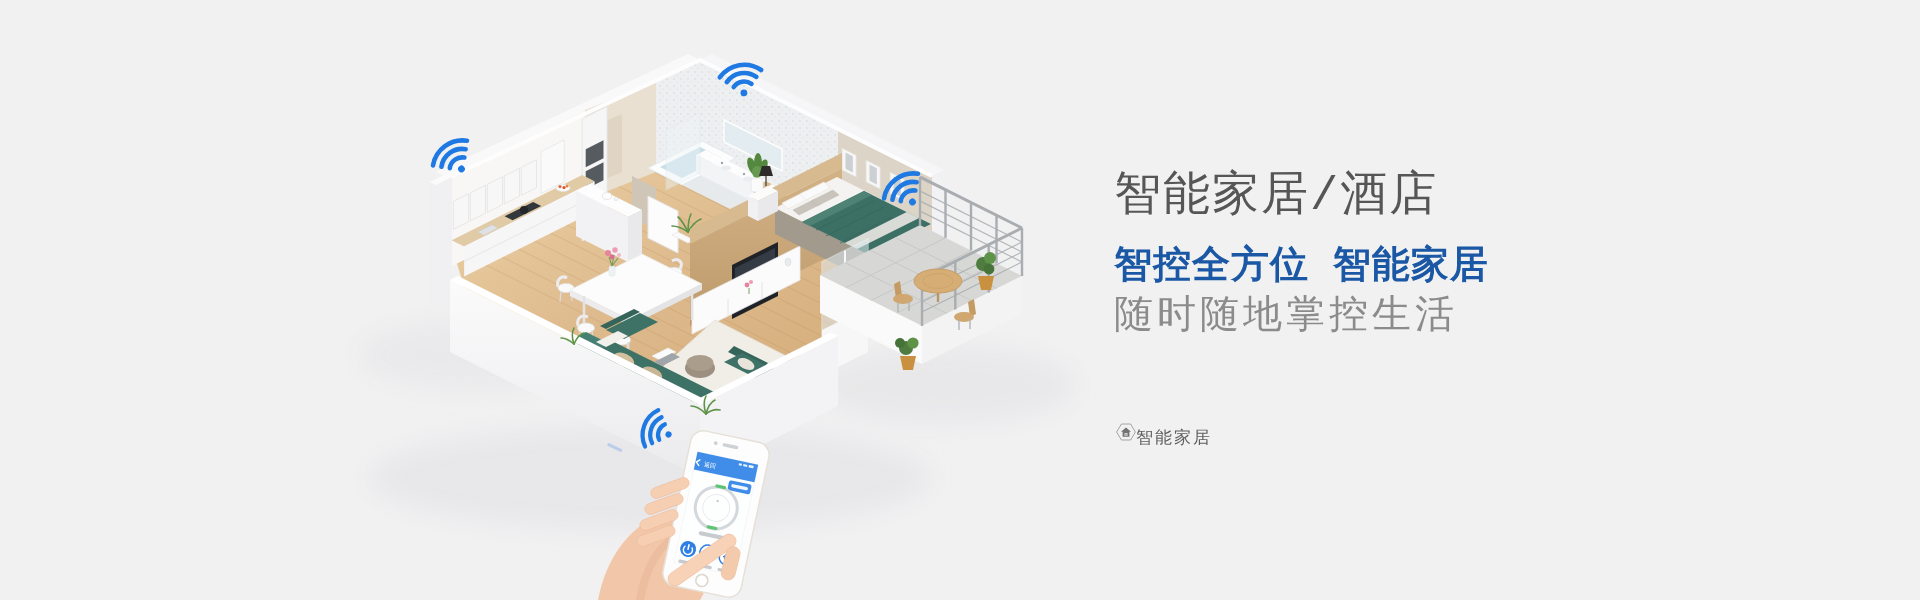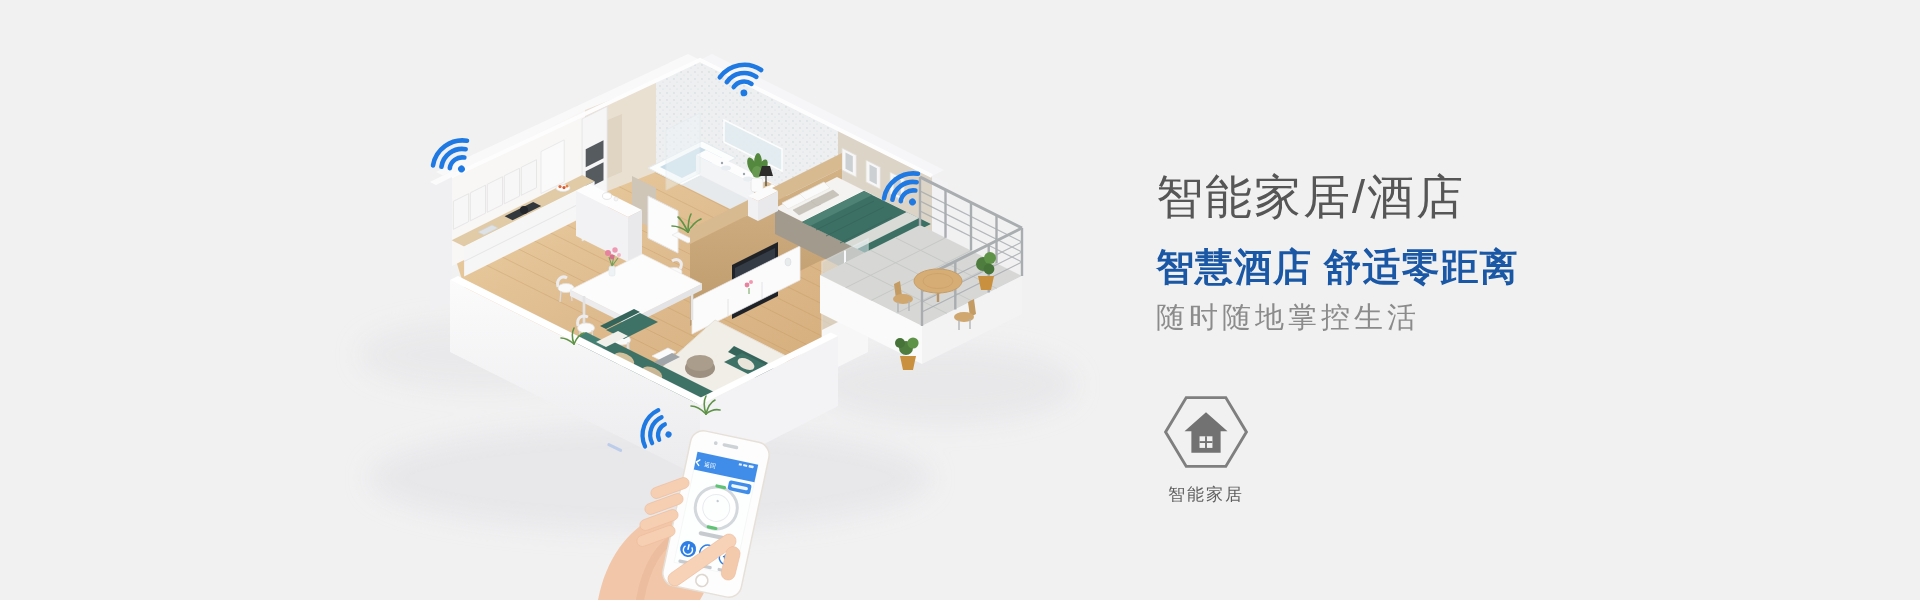--- a/index.html
+++ b/index.html
@@ -1,24 +1,24 @@
 <!DOCTYPE html>
 <html><head>
 <meta charset="utf-8">
 <style>
   html,body{margin:0;padding:0;}
   body{font-family:"Liberation Sans","DejaVu Sans",sans-serif;background:#e9e9ea;}
   .hero{position:relative;width:1920px;height:600px;background:#f1f1f2;overflow:hidden;}
   .scene{position:absolute;left:0;top:0;width:1920px;height:600px;display:block;}
-  .copy{position:absolute;left:1156px;top:170px;width:480px;}
+  .copy{position:absolute;left:1114px;top:170px;width:480px;font-family:Liberation Mono, monospace;}
   .copy h1{margin:0;font-size:47px;line-height:54px;font-weight:400;color:#565656;letter-spacing:2px;}
   .copy h2{margin:20px 0 0;font-size:38px;line-height:46px;font-weight:700;color:#1a57a5;letter-spacing:1px;}
-  .copy p{margin:8px 0 8px;font-size:29px;line-height:39px;font-weight:400;color:#8b8b8b;letter-spacing:4px;}
+  .copy p{margin:8px 0 8px;font-size:39px;line-height:39px;font-weight:400;color:#8b8b8b;letter-spacing:4px;}
   .features{display:flex;gap:26px;margin-top:54px;margin-left:2px;}
-  .feature{display:flex;flex-direction:column;align-items:center;width:96px;cursor:pointer;}
+  .feature{display:flex;align-items:center;width:96px;cursor:pointer;}
   .feature svg{width:86px;height:82px;display:block;}
   .feature-label{margin-top:10px;font-size:17px;color:#5e5e5e;letter-spacing:2px;white-space:nowrap;}
 </style>
 </head>
 <body>
 
 <div class="hero">
 
 <svg class="scene" viewBox="0 0 1920 600">
   <defs>
@@ -452,21 +452,21 @@
       <rect x="-20" y="-5.5" width="40" height="11" rx="5.5" transform="translate(659,520) rotate(-20)"></rect>
       <rect x="-20" y="-5.5" width="40" height="11" rx="5.5" transform="translate(656,536) rotate(-20)"></rect>
       <rect x="-40" y="-7" width="80" height="14" rx="7" transform="translate(702,560) rotate(-35)" fill="#f7d2b6"></rect>
       <rect x="-7" y="-28" width="14" height="34" rx="7" transform="translate(728,574) rotate(14)" fill="#f4caad"></rect>
     </g>
   </g>
 </svg>
 
 <div class="copy">
   <h1>智能家居/酒店</h1>
-  <h2>智慧酒店 舒适零距离</h2>
+  <h2>智控全方位 智能家居</h2>
   <p>随时随地掌控生活</p>
 
   <div class="features">
     <div class="feature">
       <svg viewBox="0 0 100 94">
         <polygon points="3,47 27,7 73,7 97,47 73,87 27,87" fill="none" stroke="#7f7f7f" stroke-width="3.4"></polygon>
         <path d="M50,24 L25,46 L33,46 L33,71 L67,71 L67,46 L75,46 Z" fill="#727272"></path>
         <rect x="42.5" y="52" width="15" height="13.5" fill="#f1f1f2"></rect>
         <line x1="50" y1="52" x2="50" y2="65.5" stroke="#727272" stroke-width="2.2"></line>
         <line x1="42.5" y1="58.7" x2="57.5" y2="58.7" stroke="#727272" stroke-width="2.2"></line>

